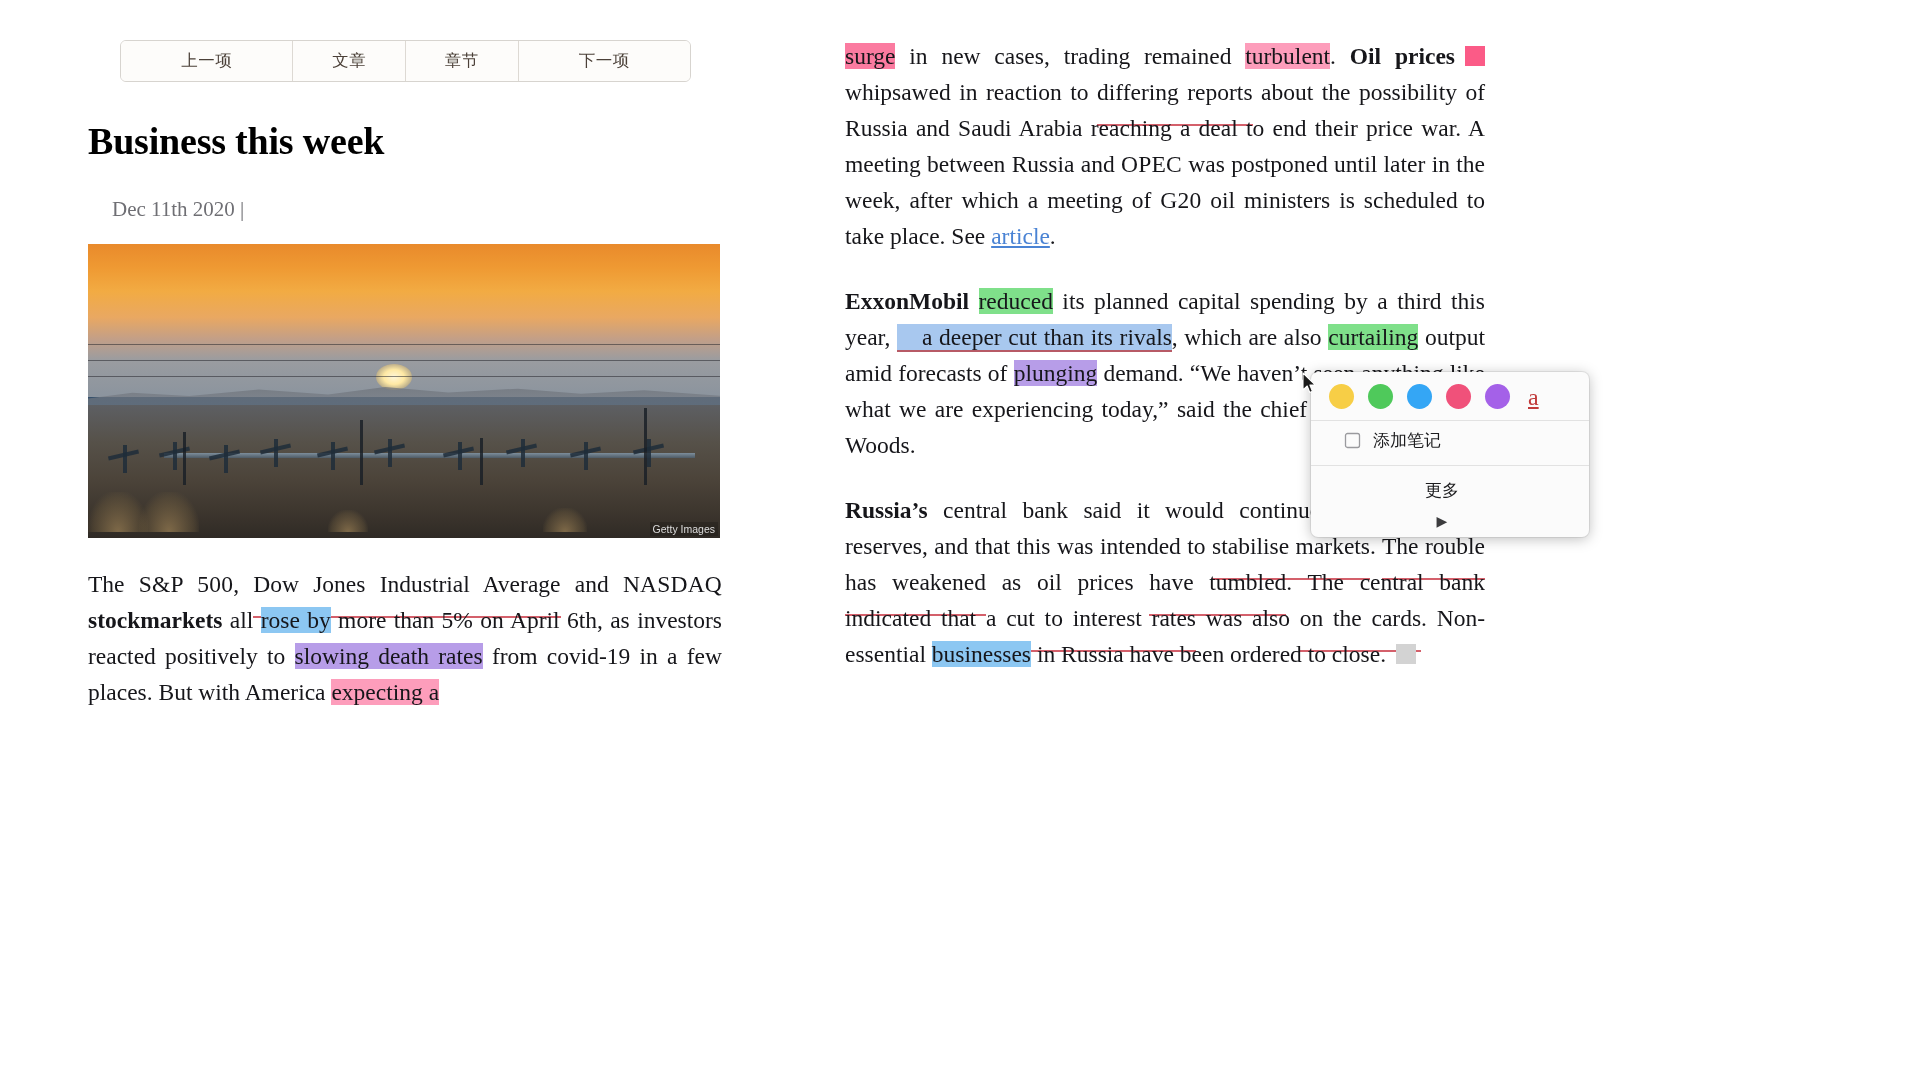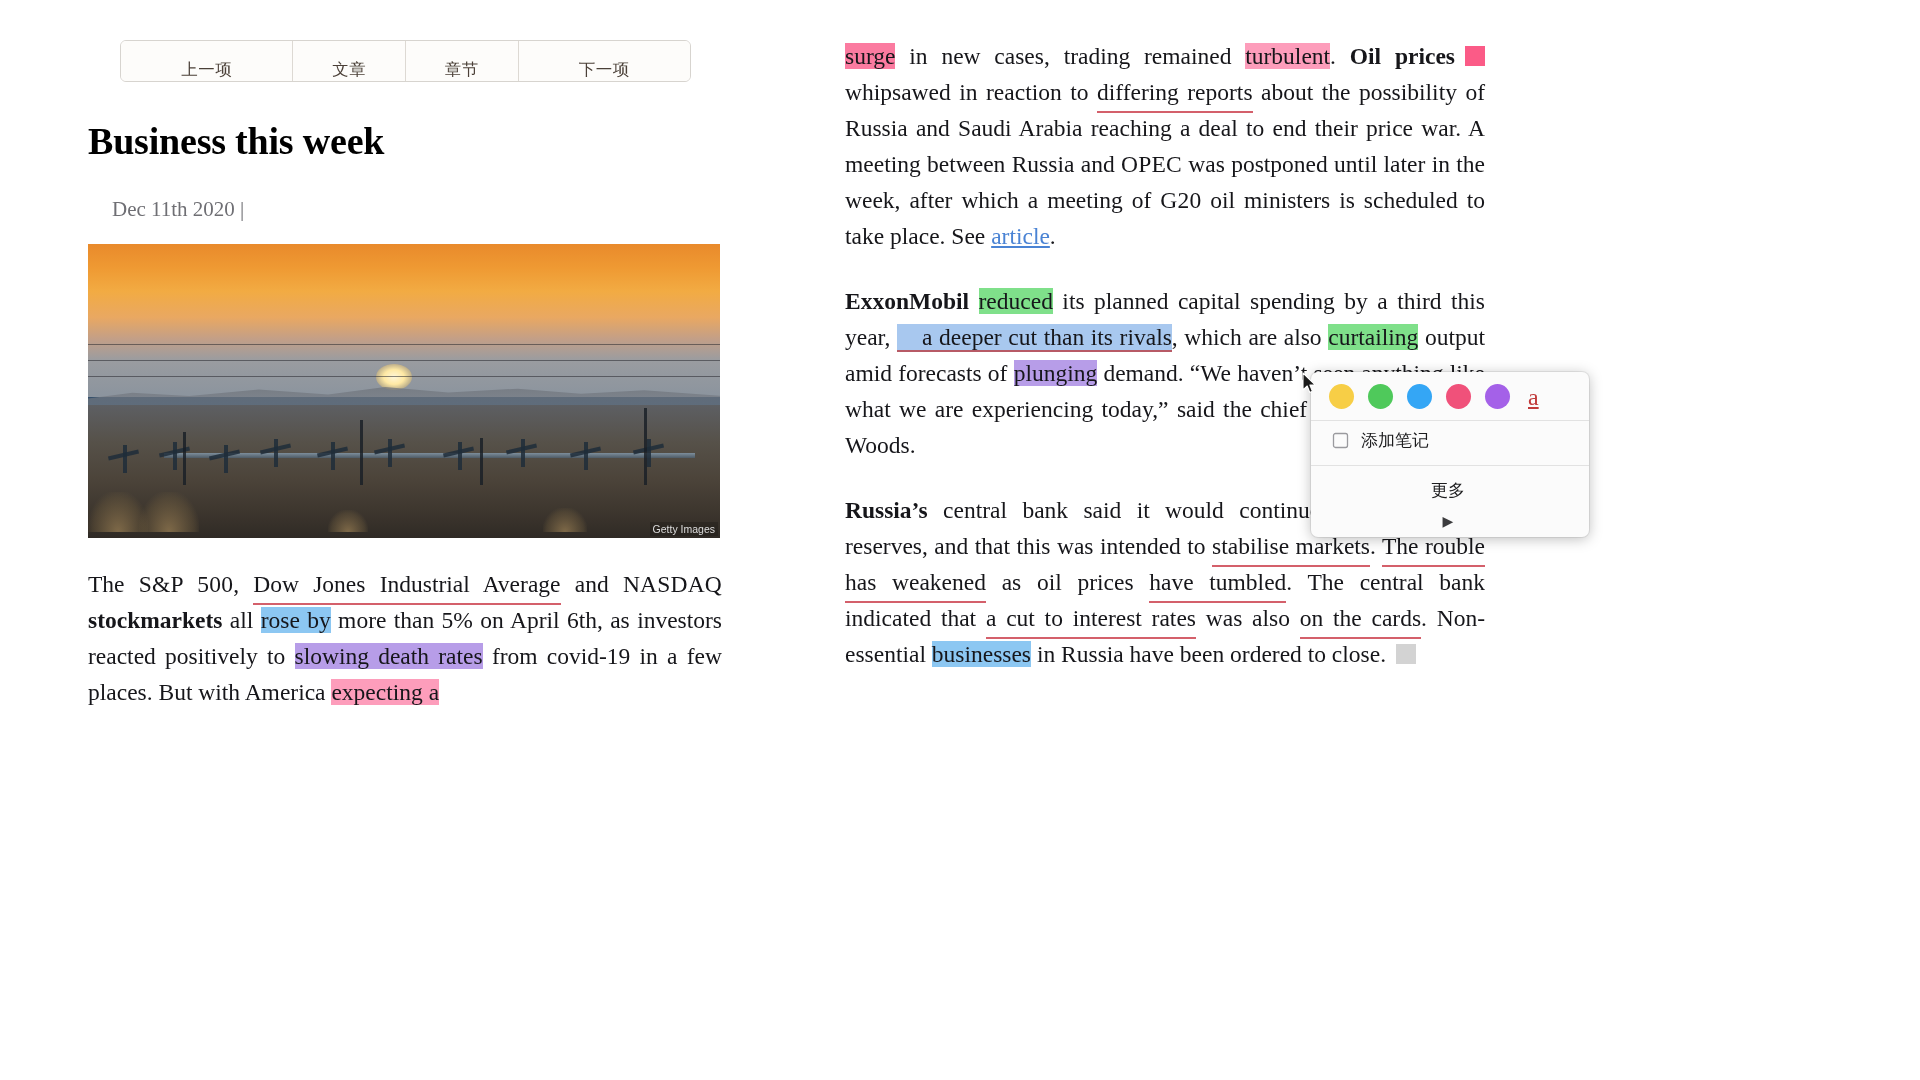--- a/index.html
+++ b/index.html
@@ -37,21 +37,21 @@
     height: 42px;
     margin-left: 32px;
     border: 1px solid #d7d4cf;
     border-radius: 6px;
     background: #fdfcfa;
     overflow: hidden;
   }
   .navbar .nav-btn {
     flex: 1 1 auto;
     display: flex;
-    align-items: flex-end;
+    align-items: center;
     justify-content: center;
     font-family: "Liberation Sans", "DejaVu Sans", sans-serif;
     font-size: 16.5px;
     color: #4b4038;
     border-right: 1px solid #ddd9d3;
     background: #fdfcfa;
     cursor: pointer;
     letter-spacing: 0.5px;
   }
   .navbar .nav-btn:last-child { border-right: none; }
@@ -175,21 +175,21 @@
 
   
   .hl-pink    { background: #fb7ba0; }
   .hl-pink-l  { background: #fd9dbb; }
   .hl-blue    { background: #8cc7f2; }
   .hl-blue-d  { background: #a8c8ef; padding-left: 25px; }
   .hl-green   { background: #7fe08a; }
   .hl-purple  { background: #b79de8; }
   .ul-red {
     border-bottom: 2px solid #d4606b;
-    padding-bottom: 6px;
+    padding-bottom: 19px;
   }
   .ul-red-sel {
     border-bottom: 2px solid #b75a66;
   }
   .link-blue { color: #4a83d4; }
 
   
   .marker {
     display: inline-block;
     width: 20px; height: 20px;
@@ -231,21 +231,21 @@
     text-decoration: underline;
     text-decoration-color: #c13b3b;
     line-height: 22px;
     margin-left: 4px;
     cursor: pointer;
   }
   .popup .menu-item {
     display: flex;
     align-items: center;
     gap: 11px;
-    padding: 8px 20px;
+    padding: 8px 32px;
     font-size: 17px;
     color: #1c1c1e;
     cursor: pointer;
   }
   .popup .menu-item .mi-icon {
     width: 19px; height: 19px;
     display: inline-flex;
     align-items: center;
     justify-content: center;
     color: #3c3c3e;

